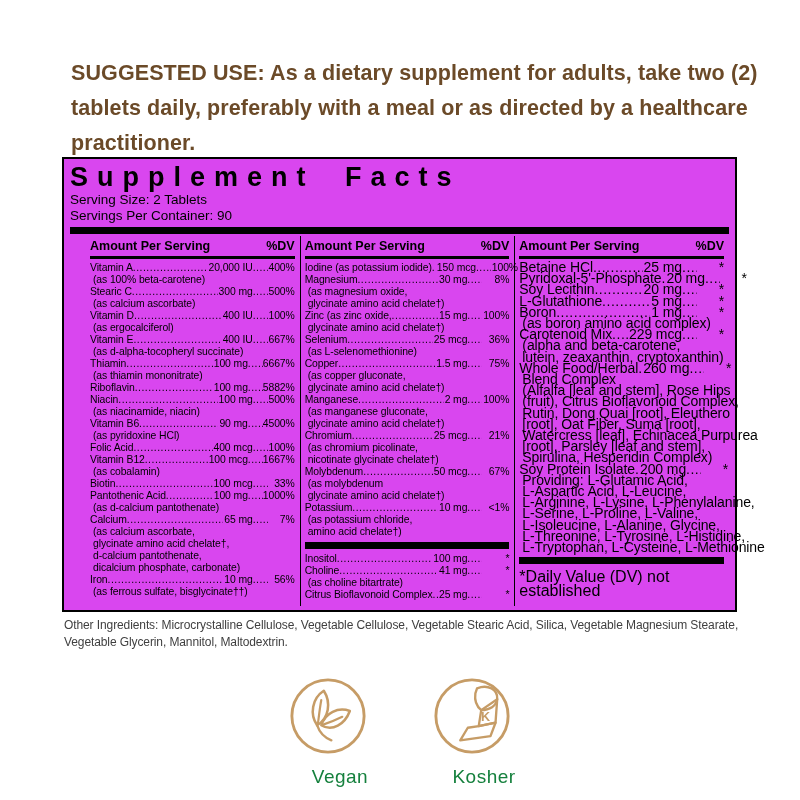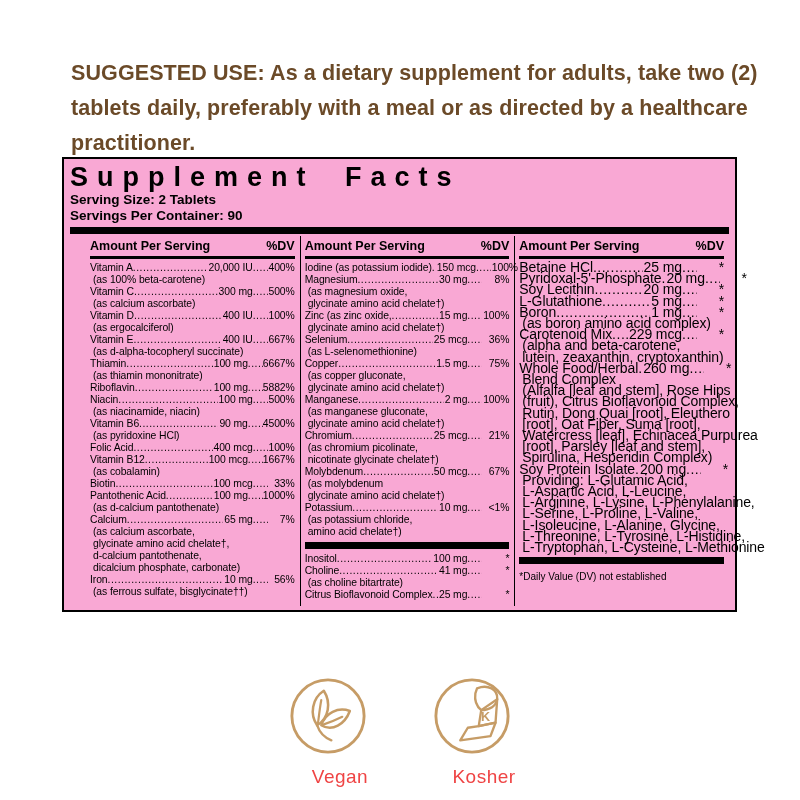--- a/index.html
+++ b/index.html
@@ -5,51 +5,51 @@
   html,body{margin:0;padding:0;background:#ffffff;}
   body{width:800px;height:800px;position:relative;font-family:"Liberation Sans",sans-serif;color:#000;}
   .page{position:absolute;inset:0;}
 
   
   .suggested{position:absolute;left:59px;top:44px;width:700px;margin:12px;
     font-size:21.5px;font-weight:bold;line-height:35px;color:#6b4a28;letter-spacing:0.1px;}
 
   
   .panel{position:absolute;left:62px;top:157px;width:675px;height:455px;box-sizing:border-box;
-    border:2.5px solid #000;padding:3px 6px 4px;display:flex;flex-direction:column;background:#f9a8d4;}
+    border:2.5px solid #000;padding:3px 6px 4px;display:flex;flex-direction:column;background:#d946ef;}
   .sf-title{font-size:27px;font-weight:bold;letter-spacing:9px;word-spacing:14px;line-height:30px;white-space:nowrap;}
-  .serving{font-size:13.5px;font-weight:bold;line-height:16px;}
+  .serving{font-size:13.5px;font-weight:normal;line-height:16px;}
   .thick-bar{height:7px;background:#000;margin-top:3px;}
   .cols{flex:1;display:flex;margin-top:2px;min-height:0;margin-left:16px;}
   .col{flex:1 1 0;padding:0 5px 0 4px;min-width:0;}
   .col + .col{border-left:1.5px solid #000;}
   .col-header{display:flex;justify-content:space-between;align-items:baseline;
     font-weight:bold;font-size:12.5px;padding:3px 0 3px;border-bottom:3.5px solid #000;margin-bottom:3px;}
   .row{display:flex;align-items:baseline;font-size:10.4px;line-height:12px;white-space:nowrap;letter-spacing:-0.1px;}
   .row .n{flex:none;}
   .row .lead{flex:1;min-width:4px;overflow:hidden;}
   .row .lead::after{content:"....................................................................................";letter-spacing:0.5px;}
   .row .amt{flex:none;padding-left:1px;}
   .row .lead2{flex:none;width:15px;overflow:hidden;}
   .row .lead2::after{content:"..............";letter-spacing:0.5px;}
   .row .dv{flex:none;min-width:27px;text-align:right;}
   .sub{font-size:10.4px;line-height:12px;padding-left:3px;white-space:nowrap;letter-spacing:-0.1px;}
   .col.c3 .row,.col.c3 .sub{font-size:14px;line-height:11.2px;}
   .divider-inline{height:7px;background:#000;margin:4px 0;}
-  .note{font-size:10px;line-height:14px;padding-top:2px;}
+  .note{font-size:16px;line-height:14px;padding-top:2px;}
 
   
   .other{position:absolute;left:64px;top:617px;width:692px;margin:0;
     font-size:12px;line-height:17px;color:#3f3f3f;letter-spacing:-0.1px;}
 
   
   .badges{position:absolute;left:0;top:674px;width:800px;display:flex;justify-content:center;gap:44px;}
   .badge{width:100px;display:flex;flex-direction:column;align-items:center;}
   .badge svg{width:84px;height:84px;display:block;}
-  .badge-label{margin-top:8px;font-size:19px;color:#ef4444;letter-spacing:0.5px;margin-left:24px;}
+  .badge-label{margin-top:8px;font-size:19px;color:#15803d;letter-spacing:0.5px;margin-left:24px;}
 </style>
 </head>
 <body>
 
 <div class="page">
 
   <p class="suggested">SUGGESTED USE: As a dietary supplement for adults, take two (2) tablets daily, preferably with a meal or as directed by a healthcare practitioner.</p>
 
   <div class="panel">
     <div class="sf-title">Supplement Facts</div>
@@ -64,21 +64,21 @@
           </div>
           <div class="row">
             <span class="n">Vitamin A</span>
             <span class="lead"></span>
             <span class="amt">20,000 IU</span>
             <span class="lead2"></span>
             <span class="dv">400%</span>
           </div>
           <div class="sub">(as 100% beta-carotene)</div>
           <div class="row">
-            <span class="n">Vitamin C</span>
+            <span class="n">Stearic C</span>
             <span class="lead"></span>
             <span class="amt">300 mg</span>
             <span class="lead2"></span>
             <span class="dv">500%</span>
           </div>
           <div class="sub">(as calcium ascorbate)</div>
           <div class="row">
             <span class="n">Vitamin D</span>
             <span class="lead"></span>
             <span class="amt">400 IU</span>
@@ -359,20 +359,21 @@
           <div class="sub">L-Serine, L-Proline, L-Valine,</div>
           <div class="sub">L-Isoleucine, L-Alanine, Glycine,</div>
           <div class="sub">L-Threonine, L-Tyrosine, L-Histidine,</div>
           <div class="sub">L-Tryptophan, L-Cysteine, L-Methionine</div>
           <div class="divider-inline"></div>
           <div class="note">*Daily Value (DV) not established</div>
         </div>
       </div>
   </div>
 
+  <p class="other">Other Ingredients: Microcrystalline Cellulose, Vegetable Cellulose, Vegetable Stearic Acid, Silica, Vegetable Magnesium Stearate, Vegetable Glycerin, Mannitol, Maltodextrin.</p>
 
   <div class="badges" id="badges">
       <div class="badge">
         <svg viewBox="0 0 100 100">
           <circle cx="50" cy="50" r="43" fill="none" stroke="#c69c66" stroke-width="3.4"></circle>
           <path d="M45 20 C31 29 28 48 37 61 C51 53 54 34 45 20 Z" fill="none" stroke="#c69c66" stroke-width="3" stroke-linejoin="round"></path>
           <path d="M42 31 C40 42 39 52 38 59" fill="none" stroke="#c69c66" stroke-width="2.6" stroke-linecap="round"></path>
           <path d="M76 44 C62 39 47 46 42 61 C55 69 70 60 76 44 Z" fill="none" stroke="#c69c66" stroke-width="3" stroke-linejoin="round"></path>
           <path d="M67 51 C59 55 51 58 45 60" fill="none" stroke="#c69c66" stroke-width="2.6" stroke-linecap="round"></path>
           <path d="M37 61 C40 70 46 76 54 79" fill="none" stroke="#c69c66" stroke-width="2.8" stroke-linecap="round"></path>

